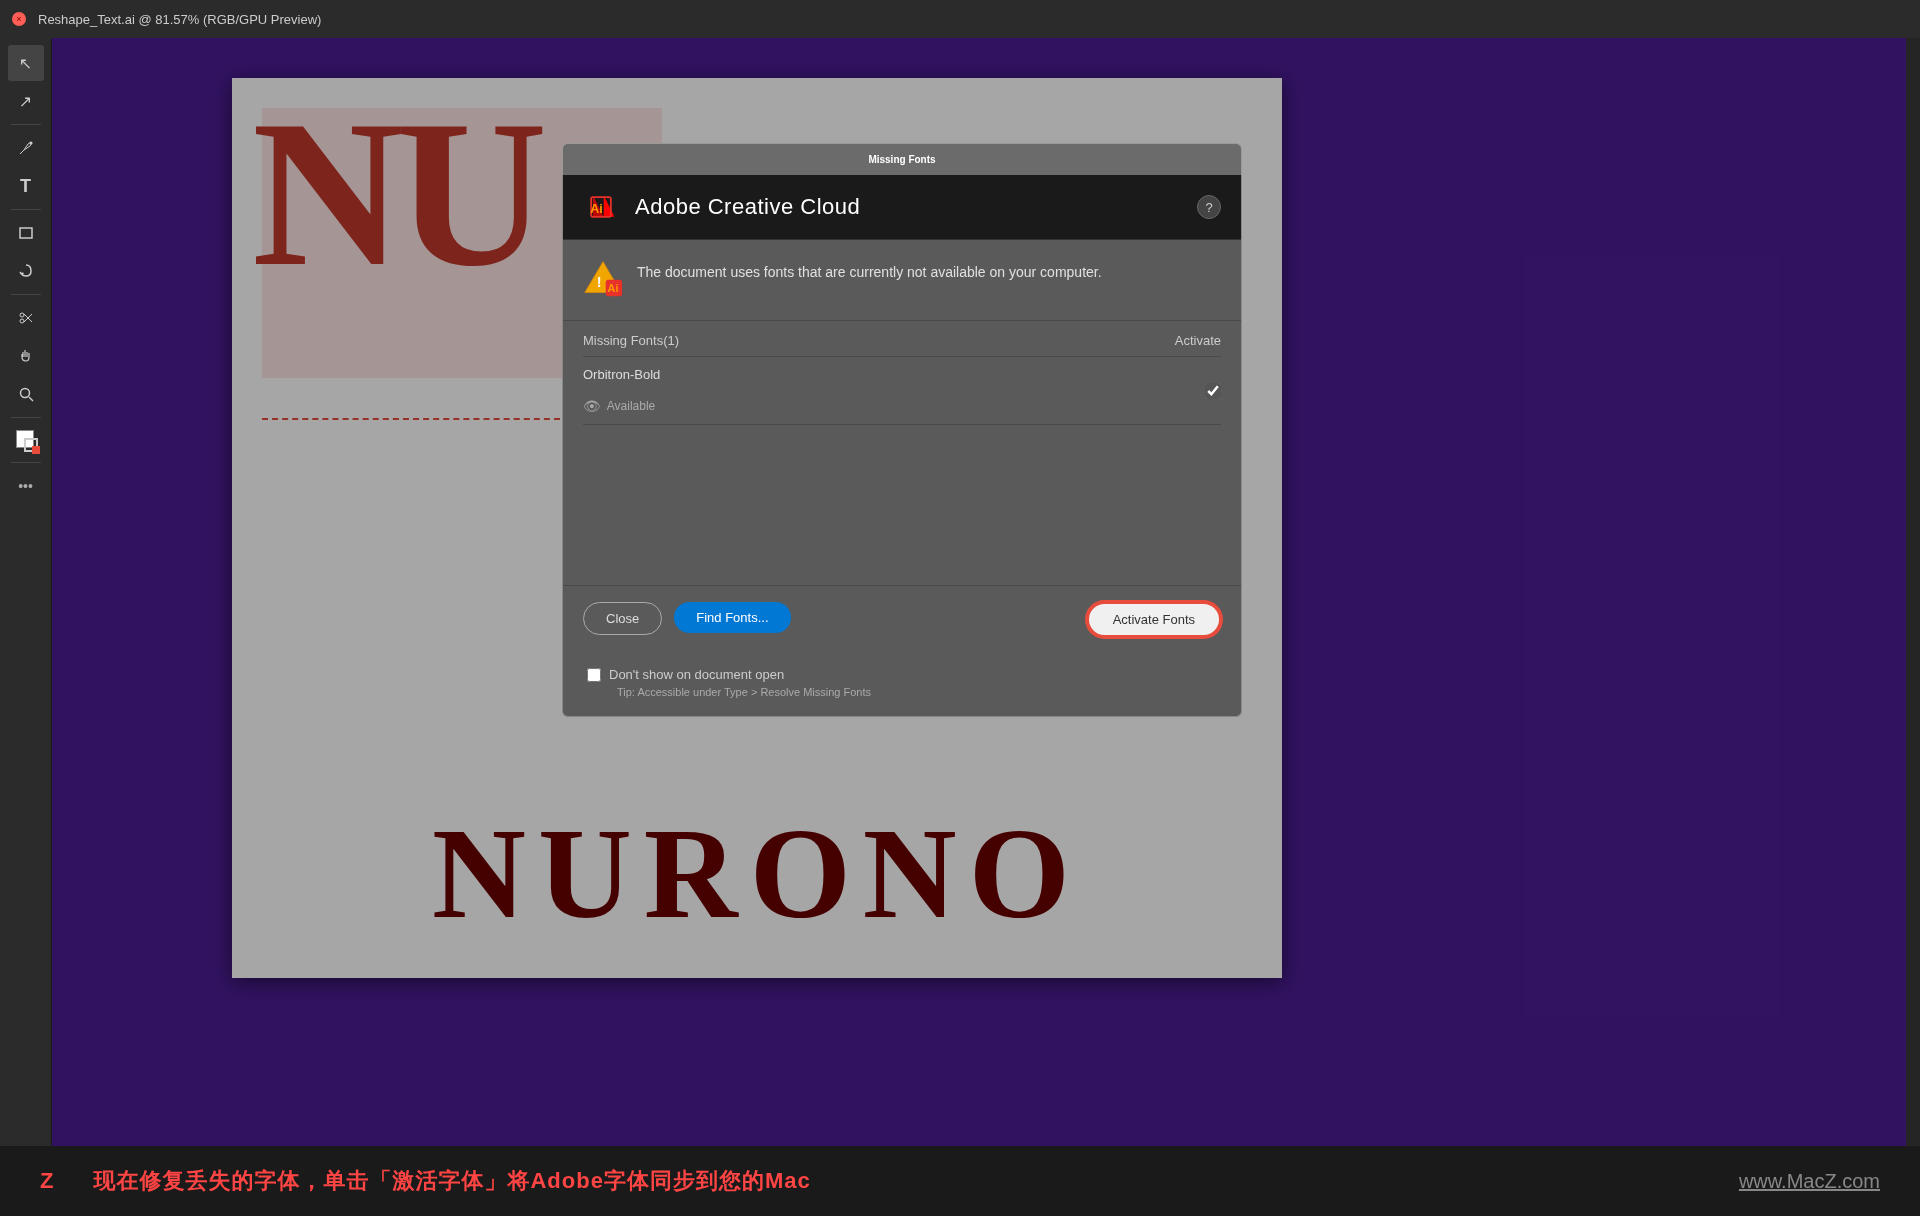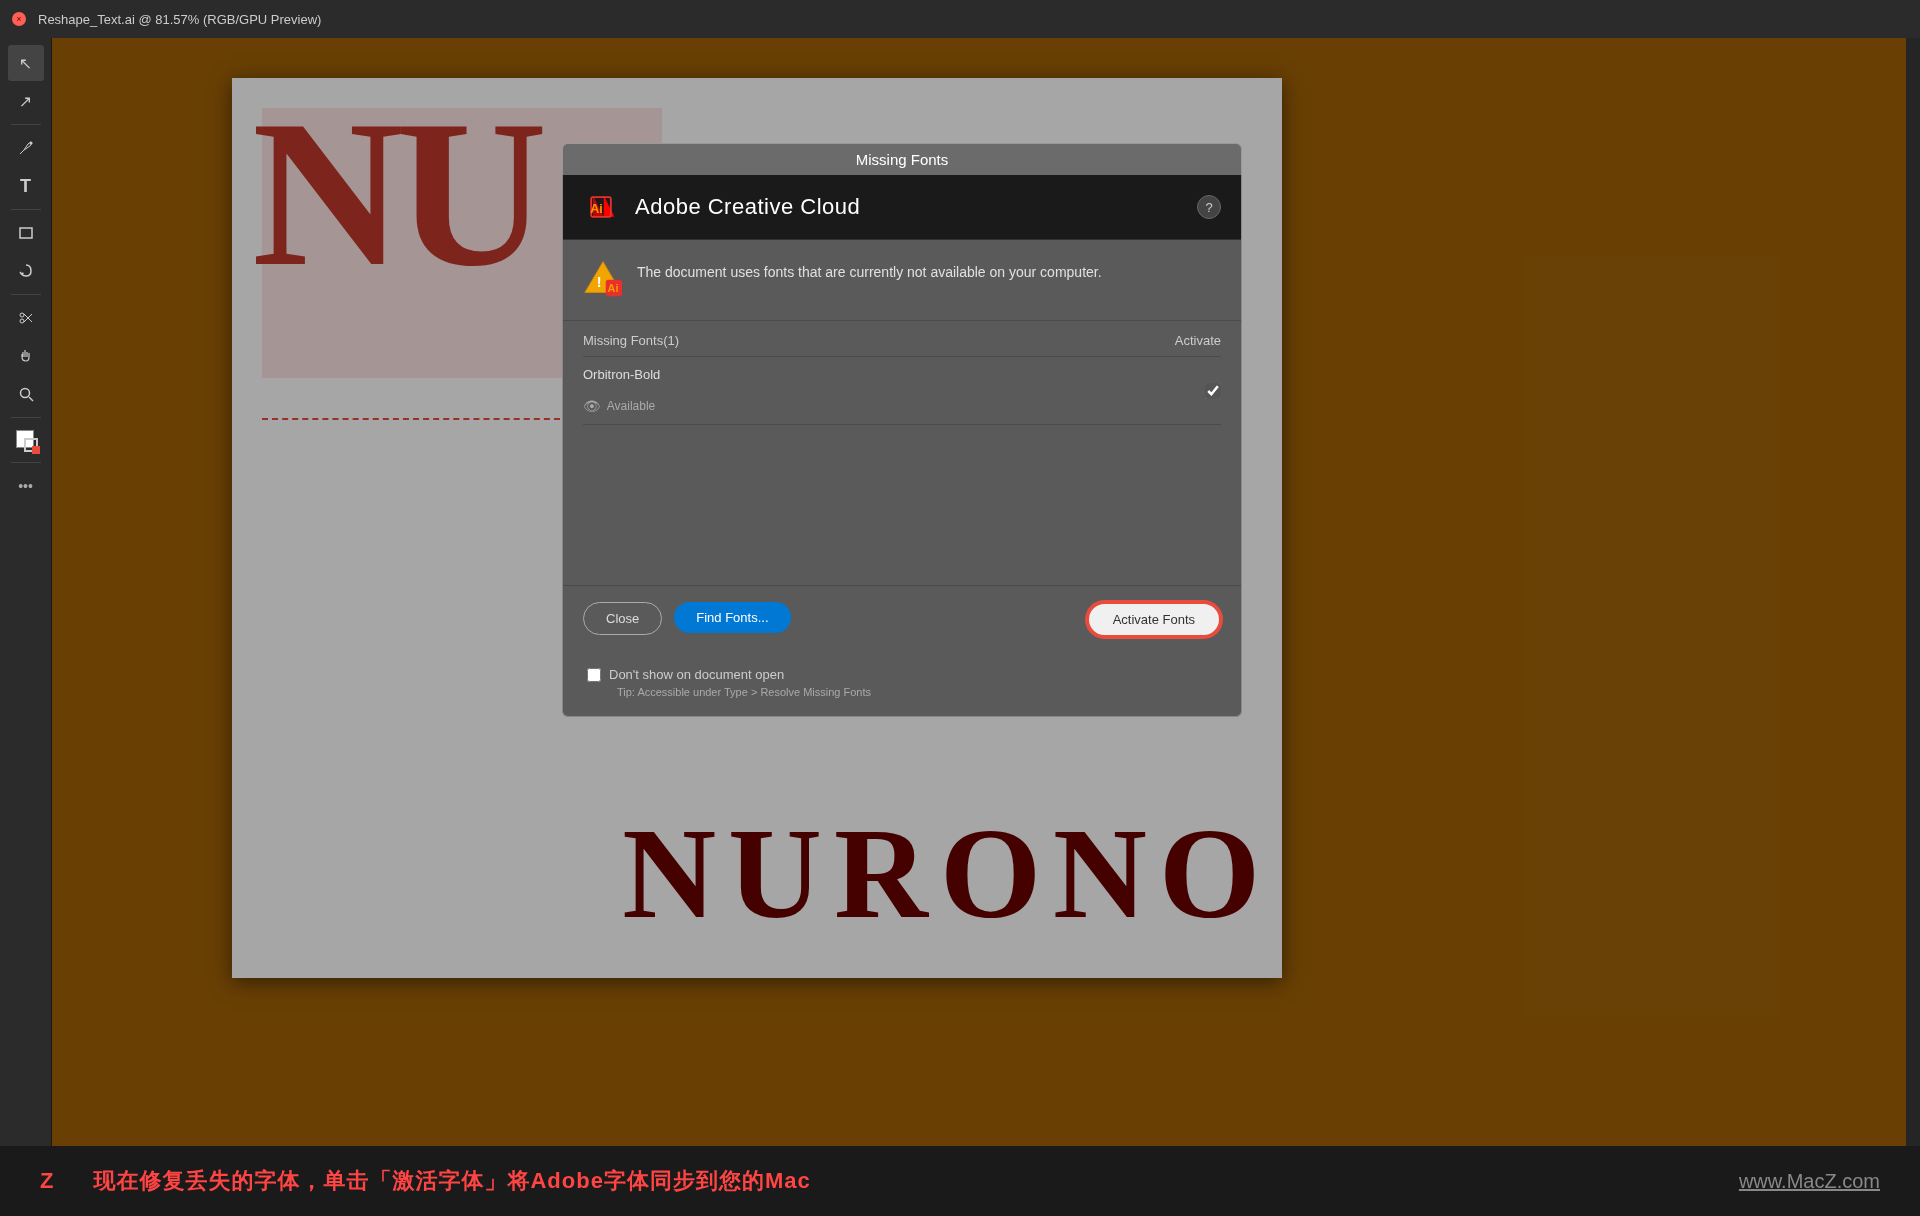--- a/index.html
+++ b/index.html
@@ -86,21 +86,21 @@
     .tool-separator {
       width: 30px;
       height: 1px;
       background: #444;
       margin: 4px 0;
     }
 
     
     .canvas-area {
       flex: 1;
-      background: #a16207;
+      background: #4c1d95;
       position: relative;
       overflow: hidden;
     }
 
     
     .canvas-document {
       position: absolute;
       left: 180px;
       top: 40px;
       width: 1050px;
@@ -163,22 +163,22 @@
       border-bottom: none;
       border-radius: 6px 6px 0 0;
       height: 32px;
       display: flex;
       align-items: center;
       justify-content: center;
       padding: 0 12px;
     }
     .dialog-title-text {
       color: #fff;
-      font-size: 15px;
-      font-weight: 400;
+      font-size: 10px;
+      font-weight: 700;
     }
 
     
     .dialog-body {
       background: #5a5a5a;
       border: 1px solid #888;
       border-top: none;
       border-radius: 0 0 6px 6px;
       padding: 0;
     }
@@ -474,21 +474,21 @@
     <div class="canvas-area">
 
       <div class="canvas-document">
 
         <div class="canvas-highlight"></div>
 
         <div style="position:absolute; top:10px; left:20px; font-size:210px; font-weight:900; color:#c0392b; letter-spacing:-8px; line-height:1; font-family:Georgia,serif;">NU</div>
 
         <div class="canvas-dashed-line"></div>
 
-        <div style="position:absolute; bottom:30px; left:10px; right:10px; font-size:130px; font-weight:900; color:#6b0000; letter-spacing:12px; font-family:Georgia,serif; text-align:right;">NURONO</div>
+        <div style="position:absolute; bottom:30px; left:10px; right:10px; font-size:130px; font-weight:900; color:#6b0000; letter-spacing:12px; font-family:Georgia,serif; text-align:center;">NURONO</div>
 
       </div>
 
       <div class="right-scrollbar"></div>
 
       <div class="overlay-dim"></div>
 
       <div class="dialog-wrapper">
 
         <div class="dialog-title-bar">

